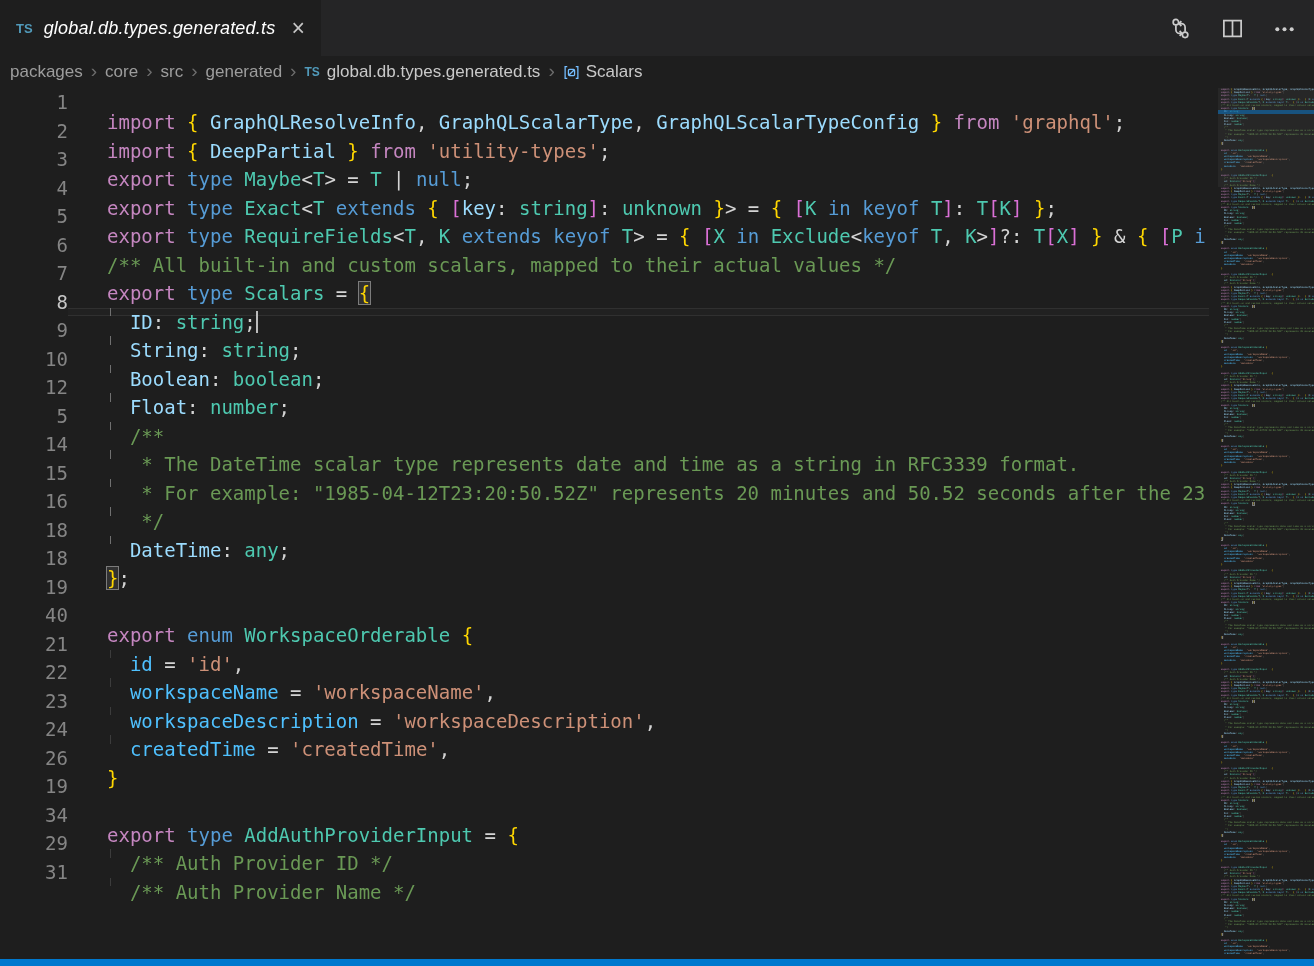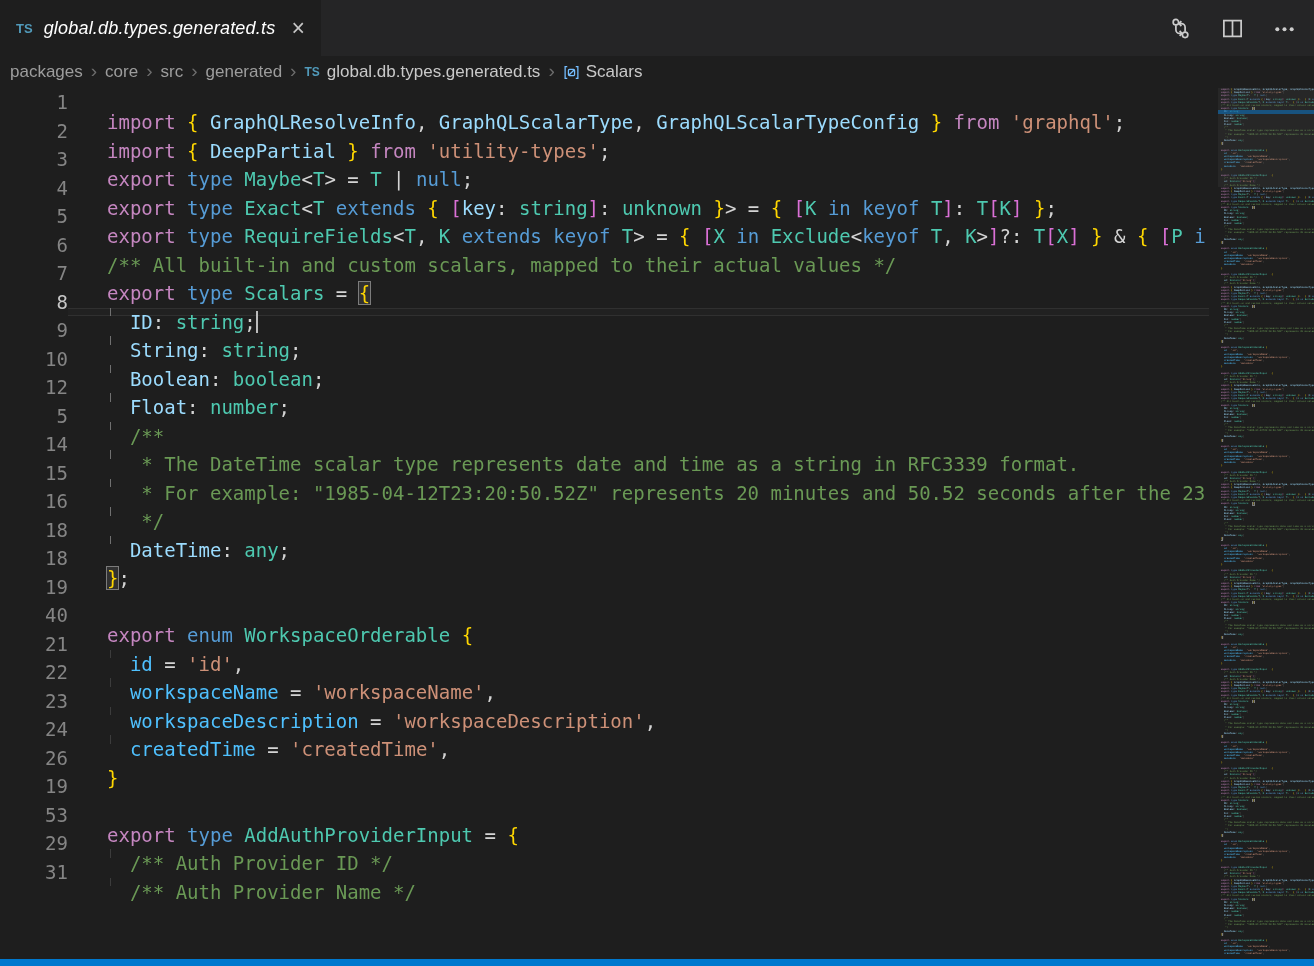--- a/index.html
+++ b/index.html
@@ -137,21 +137,21 @@
       <div class="row"><span class="num">18</span><span class="codeline"><i class="guide active"></i><span class="tok-var">  DateTime</span><span class="tok-pun">: </span><span class="tok-type">any</span><span class="tok-pun">;</span></span></div>
       <div class="row"><span class="num">18</span><span class="codeline"><span class="tok-b1 boxed">}</span><span class="tok-pun">;</span></span></div>
       <div class="row"><span class="num">19</span><span class="codeline"></span></div>
       <div class="row"><span class="num">40</span><span class="codeline"><span class="tok-kw1">export</span><span class="tok-kw2"> enum</span><span class="tok-type"> WorkspaceOrderable</span><span class="tok-pun"> </span><span class="tok-b1">{</span></span></div>
       <div class="row"><span class="num">21</span><span class="codeline"><i class="guide"></i><span class="tok-enm">  id</span><span class="tok-pun"> = </span><span class="tok-str">'id'</span><span class="tok-pun">,</span></span></div>
       <div class="row"><span class="num">22</span><span class="codeline"><i class="guide"></i><span class="tok-enm">  workspaceName</span><span class="tok-pun"> = </span><span class="tok-str">'workspaceName'</span><span class="tok-pun">,</span></span></div>
       <div class="row"><span class="num">23</span><span class="codeline"><i class="guide"></i><span class="tok-enm">  workspaceDescription</span><span class="tok-pun"> = </span><span class="tok-str">'workspaceDescription'</span><span class="tok-pun">,</span></span></div>
       <div class="row"><span class="num">24</span><span class="codeline"><i class="guide"></i><span class="tok-enm">  createdTime</span><span class="tok-pun"> = </span><span class="tok-str">'createdTime'</span><span class="tok-pun">,</span></span></div>
       <div class="row"><span class="num">26</span><span class="codeline"><span class="tok-b1">}</span></span></div>
       <div class="row"><span class="num">19</span><span class="codeline"></span></div>
-      <div class="row"><span class="num">53</span><span class="codeline"><span class="tok-kw1">export</span><span class="tok-kw2"> type</span><span class="tok-type"> AddAuthProviderInput</span><span class="tok-pun"> = </span><span class="tok-b1">{</span></span></div>
+      <div class="row"><span class="num">34</span><span class="codeline"><span class="tok-kw1">export</span><span class="tok-kw2"> type</span><span class="tok-type"> AddAuthProviderInput</span><span class="tok-pun"> = </span><span class="tok-b1">{</span></span></div>
       <div class="row"><span class="num">29</span><span class="codeline"><i class="guide"></i><span class="tok-com">  /** Auth Provider ID */</span></span></div>
       <div class="row"><span class="num">31</span><span class="codeline"><i class="guide"></i><span class="tok-com">  /** Auth Provider Name */</span></span></div>
     </div>
 
   <div class="minimap">
     <div class="mm-slider"></div>
     <div class="mm-cursorline"></div>
     <div class="mm-content" id="mm"><div class="mmline"><span class="tok-kw1">import</span><span class="tok-pun"> </span><span class="tok-b1">{</span><span class="tok-pun"> </span><span class="tok-var">GraphQLResolveInfo</span><span class="tok-pun">, </span><span class="tok-var">GraphQLScalarType</span><span class="tok-pun">, </span><span class="tok-var">GraphQLScalarTypeConfig</span></div><div class="mmline"><span class="tok-kw1">import</span><span class="tok-pun"> </span><span class="tok-b1">{</span><span class="tok-pun"> </span><span class="tok-var">DeepPartial</span><span class="tok-pun"> </span><span class="tok-b1">}</span><span class="tok-kw1"> from</span><span class="tok-str"> 'utility-types'</span><span class="tok-pun">;</span></div><div class="mmline"><span class="tok-kw1">export</span><span class="tok-kw2"> type</span><span class="tok-type"> Maybe</span><span class="tok-pun">&lt;</span><span class="tok-type">T</span><span class="tok-pun">&gt; = </span><span class="tok-type">T</span><span class="tok-pun"> | </span><span class="tok-kw2">null</span><span class="tok-pun">;</span></div><div class="mmline"><span class="tok-kw1">export</span><span class="tok-kw2"> type</span><span class="tok-type"> Exact</span><span class="tok-pun">&lt;</span><span class="tok-type">T</span><span class="tok-kw2"> extends</span><span class="tok-pun"> </span><span class="tok-b1">{</span><span class="tok-pun"> </span><span class="tok-b2">[</span><span class="tok-var">key</span><span class="tok-pun">: </span><span class="tok-type">string</span><span class="tok-b2">]</span><span class="tok-pun">: </span><span class="tok-type">unknown</span><span class="tok-pun"> </span><span class="tok-b1">}</span><span class="tok-pun">&gt; = </span><span class="tok-b1">{</span><span class="tok-pun"> </span><span class="tok-b2">[</span><span class="tok-type">K</span><span class="tok-kw2"> in</span></div><div class="mmline"><span class="tok-kw1">export</span><span class="tok-kw2"> type</span><span class="tok-type"> RequireFields</span><span class="tok-pun">&lt;</span><span class="tok-type">T</span><span class="tok-pun">, </span><span class="tok-type">K</span><span class="tok-kw2"> extends</span><span class="tok-kw2"> keyof</span><span class="tok-type"> T</span><span class="tok-pun">&gt; = </span><span class="tok-b1">{</span><span class="tok-pun"> </span><span class="tok-b2">[</span><span class="tok-type">X</span><span class="tok-kw2"> in</span><span class="tok-type"> Exclude</span></div><div class="mmline"><span class="tok-com">/** All built-in and custom scalars, mapped to their actual values */</span></div><div class="mmline"><span class="tok-kw1">export</span><span class="tok-kw2"> type</span><span class="tok-type"> Scalars</span><span class="tok-pun"> = </span><span class="tok-b1 boxed">{</span></div><div class="mmline"><span class="tok-var">  ID</span><span class="tok-pun">: </span><span class="tok-type">string</span><span class="tok-pun">;</span></div><div class="mmline"><span class="tok-var">  String</span><span class="tok-pun">: </span><span class="tok-type">string</span><span class="tok-pun">;</span></div><div class="mmline"><span class="tok-var">  Boolean</span><span class="tok-pun">: </span><span class="tok-type">boolean</span><span class="tok-pun">;</span></div><div class="mmline"><span class="tok-var">  Int</span><span class="tok-pun">: </span><span class="tok-type">number</span><span class="tok-pun">;</span></div><div class="mmline"><span class="tok-var">  Float</span><span class="tok-pun">: </span><span class="tok-type">number</span><span class="tok-pun">;</span></div><div class="mmline"><span class="tok-com">  /**</span></div><div class="mmline"><span class="tok-com">   * The DateTime scalar type represents date and time as a string in RFC3339 format.</span></div><div class="mmline"><span class="tok-com">   * For example: "1985-04-12T23:20:50.52Z" represents 20 minutes and 50.52 seconds after the 23</span></div><div class="mmline"><span class="tok-com">   */</span></div><div class="mmline"><span class="tok-var">  DateTime</span><span class="tok-pun">: </span><span class="tok-type">any</span><span class="tok-pun">;</span></div><div class="mmline"><span class="tok-b1 boxed">}</span><span class="tok-pun">;</span></div><div class="mmline"></div><div class="mmline"><span class="tok-kw1">export</span><span class="tok-kw2"> enum</span><span class="tok-type"> WorkspaceOrderable</span><span class="tok-pun"> </span><span class="tok-b1">{</span></div><div class="mmline"><span class="tok-enm">  id</span><span class="tok-pun"> = </span><span class="tok-str">'id'</span><span class="tok-pun">,</span></div><div class="mmline"><span class="tok-enm">  workspaceName</span><span class="tok-pun"> = </span><span class="tok-str">'workspaceName'</span><span class="tok-pun">,</span></div><div class="mmline"><span class="tok-enm">  workspaceDescription</span><span class="tok-pun"> = </span><span class="tok-str">'workspaceDescription'</span><span class="tok-pun">,</span></div><div class="mmline"><span class="tok-enm">  createdTime</span><span class="tok-pun"> = </span><span class="tok-str">'createdTime'</span><span class="tok-pun">,</span></div><div class="mmline"><span class="tok-enm">  metadata</span><span class="tok-pun"> = </span><span class="tok-str">'metadata'</span></div><div class="mmline"><span class="tok-b1">}</span></div><div class="mmline"></div><div class="mmline"><span class="tok-kw1">export</span><span class="tok-kw2"> type</span><span class="tok-type"> AddAuthProviderInput</span><span class="tok-pun"> = </span><span class="tok-b1">{</span></div><div class="mmline"><span class="tok-com">  /** Auth Provider ID */</span></div><div class="mmline"><span class="tok-var">  id</span><span class="tok-pun">: </span><span class="tok-type">Scalars</span><span class="tok-b2">[</span><span class="tok-str">'String'</span><span class="tok-b2">]</span><span class="tok-pun">;</span></div><div class="mmline"><span class="tok-com">  /** Auth Provider Name */</span></div><div class="mmline"><span class="tok-kw1">import</span><span class="tok-pun"> </span><span class="tok-b1">{</span><span class="tok-pun"> </span><span class="tok-var">GraphQLResolveInfo</span><span class="tok-pun">, </span><span class="tok-var">GraphQLScalarType</span><span class="tok-pun">, </span><span class="tok-var">GraphQLScalarTypeConfig</span></div><div class="mmline"><span class="tok-kw1">import</span><span class="tok-pun"> </span><span class="tok-b1">{</span><span class="tok-pun"> </span><span class="tok-var">DeepPartial</span><span class="tok-pun"> </span><span class="tok-b1">}</span><span class="tok-kw1"> from</span><span class="tok-str"> 'utility-types'</span><span class="tok-pun">;</span></div><div class="mmline"><span class="tok-kw1">export</span><span class="tok-kw2"> type</span><span class="tok-type"> Maybe</span><span class="tok-pun">&lt;</span><span class="tok-type">T</span><span class="tok-pun">&gt; = </span><span class="tok-type">T</span><span class="tok-pun"> | </span><span class="tok-kw2">null</span><span class="tok-pun">;</span></div><div class="mmline"><span class="tok-kw1">export</span><span class="tok-kw2"> type</span><span class="tok-type"> Exact</span><span class="tok-pun">&lt;</span><span class="tok-type">T</span><span class="tok-kw2"> extends</span><span class="tok-pun"> </span><span class="tok-b1">{</span><span class="tok-pun"> </span><span class="tok-b2">[</span><span class="tok-var">key</span><span class="tok-pun">: </span><span class="tok-type">string</span><span class="tok-b2">]</span><span class="tok-pun">: </span><span class="tok-type">unknown</span><span class="tok-pun"> </span><span class="tok-b1">}</span><span class="tok-pun">&gt; = </span><span class="tok-b1">{</span><span class="tok-pun"> </span><span class="tok-b2">[</span><span class="tok-type">K</span><span class="tok-kw2"> in</span></div><div class="mmline"><span class="tok-kw1">export</span><span class="tok-kw2"> type</span><span class="tok-type"> RequireFields</span><span class="tok-pun">&lt;</span><span class="tok-type">T</span><span class="tok-pun">, </span><span class="tok-type">K</span><span class="tok-kw2"> extends</span><span class="tok-kw2"> keyof</span><span class="tok-type"> T</span><span class="tok-pun">&gt; = </span><span class="tok-b1">{</span><span class="tok-pun"> </span><span class="tok-b2">[</span><span class="tok-type">X</span><span class="tok-kw2"> in</span><span class="tok-type"> Exclude</span></div><div class="mmline"><span class="tok-com">/** All built-in and custom scalars, mapped to their actual values */</span></div><div class="mmline"><span class="tok-kw1">export</span><span class="tok-kw2"> type</span><span class="tok-type"> Scalars</span><span class="tok-pun"> = </span><span class="tok-b1 boxed">{</span></div><div class="mmline"><span class="tok-var">  ID</span><span class="tok-pun">: </span><span class="tok-type">string</span><span class="tok-pun">;</span></div><div class="mmline"><span class="tok-var">  String</span><span class="tok-pun">: </span><span class="tok-type">string</span><span class="tok-pun">;</span></div><div class="mmline"><span class="tok-var">  Boolean</span><span class="tok-pun">: </span><span class="tok-type">boolean</span><span class="tok-pun">;</span></div><div class="mmline"><span class="tok-var">  Int</span><span class="tok-pun">: </span><span class="tok-type">number</span><span class="tok-pun">;</span></div><div class="mmline"><span class="tok-var">  Float</span><span class="tok-pun">: </span><span class="tok-type">number</span><span class="tok-pun">;</span></div><div class="mmline"><span class="tok-com">  /**</span></div><div class="mmline"><span class="tok-com">   * The DateTime scalar type represents date and time as a string in RFC3339 format.</span></div><div class="mmline"><span class="tok-com">   * For example: "1985-04-12T23:20:50.52Z" represents 20 minutes and 50.52 seconds after the 23</span></div><div class="mmline"><span class="tok-com">   */</span></div><div class="mmline"><span class="tok-var">  DateTime</span><span class="tok-pun">: </span><span class="tok-type">any</span><span class="tok-pun">;</span></div><div class="mmline"><span class="tok-b1 boxed">}</span><span class="tok-pun">;</span></div><div class="mmline"></div><div class="mmline"><span class="tok-kw1">export</span><span class="tok-kw2"> enum</span><span class="tok-type"> WorkspaceOrderable</span><span class="tok-pun"> </span><span class="tok-b1">{</span></div><div class="mmline"><span class="tok-enm">  id</span><span class="tok-pun"> = </span><span class="tok-str">'id'</span><span class="tok-pun">,</span></div><div class="mmline"><span class="tok-enm">  workspaceName</span><span class="tok-pun"> = </span><span class="tok-str">'workspaceName'</span><span class="tok-pun">,</span></div><div class="mmline"><span class="tok-enm">  workspaceDescription</span><span class="tok-pun"> = </span><span class="tok-str">'workspaceDescription'</span><span class="tok-pun">,</span></div><div class="mmline"><span class="tok-enm">  createdTime</span><span class="tok-pun"> = </span><span class="tok-str">'createdTime'</span><span class="tok-pun">,</span></div><div class="mmline"><span class="tok-enm">  metadata</span><span class="tok-pun"> = </span><span class="tok-str">'metadata'</span></div><div class="mmline"><span class="tok-b1">}</span></div><div class="mmline"></div><div class="mmline"><span class="tok-kw1">export</span><span class="tok-kw2"> type</span><span class="tok-type"> AddAuthProviderInput</span><span class="tok-pun"> = </span><span class="tok-b1">{</span></div><div class="mmline"><span class="tok-com">  /** Auth Provider ID */</span></div><div class="mmline"><span class="tok-var">  id</span><span class="tok-pun">: </span><span class="tok-type">Scalars</span><span class="tok-b2">[</span><span class="tok-str">'String'</span><span class="tok-b2">]</span><span class="tok-pun">;</span></div><div class="mmline"><span class="tok-com">  /** Auth Provider Name */</span></div><div class="mmline"><span class="tok-kw1">import</span><span class="tok-pun"> </span><span class="tok-b1">{</span><span class="tok-pun"> </span><span class="tok-var">GraphQLResolveInfo</span><span class="tok-pun">, </span><span class="tok-var">GraphQLScalarType</span><span class="tok-pun">, </span><span class="tok-var">GraphQLScalarTypeConfig</span></div><div class="mmline"><span class="tok-kw1">import</span><span class="tok-pun"> </span><span class="tok-b1">{</span><span class="tok-pun"> </span><span class="tok-var">DeepPartial</span><span class="tok-pun"> </span><span class="tok-b1">}</span><span class="tok-kw1"> from</span><span class="tok-str"> 'utility-types'</span><span class="tok-pun">;</span></div><div class="mmline"><span class="tok-kw1">export</span><span class="tok-kw2"> type</span><span class="tok-type"> Maybe</span><span class="tok-pun">&lt;</span><span class="tok-type">T</span><span class="tok-pun">&gt; = </span><span class="tok-type">T</span><span class="tok-pun"> | </span><span class="tok-kw2">null</span><span class="tok-pun">;</span></div><div class="mmline"><span class="tok-kw1">export</span><span class="tok-kw2"> type</span><span class="tok-type"> Exact</span><span class="tok-pun">&lt;</span><span class="tok-type">T</span><span class="tok-kw2"> extends</span><span class="tok-pun"> </span><span class="tok-b1">{</span><span class="tok-pun"> </span><span class="tok-b2">[</span><span class="tok-var">key</span><span class="tok-pun">: </span><span class="tok-type">string</span><span class="tok-b2">]</span><span class="tok-pun">: </span><span class="tok-type">unknown</span><span class="tok-pun"> </span><span class="tok-b1">}</span><span class="tok-pun">&gt; = </span><span class="tok-b1">{</span><span class="tok-pun"> </span><span class="tok-b2">[</span><span class="tok-type">K</span><span class="tok-kw2"> in</span></div><div class="mmline"><span class="tok-kw1">export</span><span class="tok-kw2"> type</span><span class="tok-type"> RequireFields</span><span class="tok-pun">&lt;</span><span class="tok-type">T</span><span class="tok-pun">, </span><span class="tok-type">K</span><span class="tok-kw2"> extends</span><span class="tok-kw2"> keyof</span><span class="tok-type"> T</span><span class="tok-pun">&gt; = </span><span class="tok-b1">{</span><span class="tok-pun"> </span><span class="tok-b2">[</span><span class="tok-type">X</span><span class="tok-kw2"> in</span><span class="tok-type"> Exclude</span></div><div class="mmline"><span class="tok-com">/** All built-in and custom scalars, mapped to their actual values */</span></div><div class="mmline"><span class="tok-kw1">export</span><span class="tok-kw2"> type</span><span class="tok-type"> Scalars</span><span class="tok-pun"> = </span><span class="tok-b1 boxed">{</span></div><div class="mmline"><span class="tok-var">  ID</span><span class="tok-pun">: </span><span class="tok-type">string</span><span class="tok-pun">;</span></div><div class="mmline"><span class="tok-var">  String</span><span class="tok-pun">: </span><span class="tok-type">string</span><span class="tok-pun">;</span></div><div class="mmline"><span class="tok-var">  Boolean</span><span class="tok-pun">: </span><span class="tok-type">boolean</span><span class="tok-pun">;</span></div><div class="mmline"><span class="tok-var">  Int</span><span class="tok-pun">: </span><span class="tok-type">number</span><span class="tok-pun">;</span></div><div class="mmline"><span class="tok-var">  Float</span><span class="tok-pun">: </span><span class="tok-type">number</span><span class="tok-pun">;</span></div><div class="mmline"><span class="tok-com">  /**</span></div><div class="mmline"><span class="tok-com">   * The DateTime scalar type represents date and time as a string in RFC3339 format.</span></div><div class="mmline"><span class="tok-com">   * For example: "1985-04-12T23:20:50.52Z" represents 20 minutes and 50.52 seconds after the 23</span></div><div class="mmline"><span class="tok-com">   */</span></div><div class="mmline"><span class="tok-var">  DateTime</span><span class="tok-pun">: </span><span class="tok-type">any</span><span class="tok-pun">;</span></div><div class="mmline"><span class="tok-b1 boxed">}</span><span class="tok-pun">;</span></div><div class="mmline"></div><div class="mmline"><span class="tok-kw1">export</span><span class="tok-kw2"> enum</span><span class="tok-type"> WorkspaceOrderable</span><span class="tok-pun"> </span><span class="tok-b1">{</span></div><div class="mmline"><span class="tok-enm">  id</span><span class="tok-pun"> = </span><span class="tok-str">'id'</span><span class="tok-pun">,</span></div><div class="mmline"><span class="tok-enm">  workspaceName</span><span class="tok-pun"> = </span><span class="tok-str">'workspaceName'</span><span class="tok-pun">,</span></div><div class="mmline"><span class="tok-enm">  workspaceDescription</span><span class="tok-pun"> = </span><span class="tok-str">'workspaceDescription'</span><span class="tok-pun">,</span></div><div class="mmline"><span class="tok-enm">  createdTime</span><span class="tok-pun"> = </span><span class="tok-str">'createdTime'</span><span class="tok-pun">,</span></div><div class="mmline"><span class="tok-enm">  metadata</span><span class="tok-pun"> = </span><span class="tok-str">'metadata'</span></div><div class="mmline"><span class="tok-b1">}</span></div><div class="mmline"></div><div class="mmline"><span class="tok-kw1">export</span><span class="tok-kw2"> type</span><span class="tok-type"> AddAuthProviderInput</span><span class="tok-pun"> = </span><span class="tok-b1">{</span></div><div class="mmline"><span class="tok-com">  /** Auth Provider ID */</span></div><div class="mmline"><span class="tok-var">  id</span><span class="tok-pun">: </span><span class="tok-type">Scalars</span><span class="tok-b2">[</span><span class="tok-str">'String'</span><span class="tok-b2">]</span><span class="tok-pun">;</span></div><div class="mmline"><span class="tok-com">  /** Auth Provider Name */</span></div><div class="mmline"><span class="tok-kw1">import</span><span class="tok-pun"> </span><span class="tok-b1">{</span><span class="tok-pun"> </span><span class="tok-var">GraphQLResolveInfo</span><span class="tok-pun">, </span><span class="tok-var">GraphQLScalarType</span><span class="tok-pun">, </span><span class="tok-var">GraphQLScalarTypeConfig</span></div><div class="mmline"><span class="tok-kw1">import</span><span class="tok-pun"> </span><span class="tok-b1">{</span><span class="tok-pun"> </span><span class="tok-var">DeepPartial</span><span class="tok-pun"> </span><span class="tok-b1">}</span><span class="tok-kw1"> from</span><span class="tok-str"> 'utility-types'</span><span class="tok-pun">;</span></div><div class="mmline"><span class="tok-kw1">export</span><span class="tok-kw2"> type</span><span class="tok-type"> Maybe</span><span class="tok-pun">&lt;</span><span class="tok-type">T</span><span class="tok-pun">&gt; = </span><span class="tok-type">T</span><span class="tok-pun"> | </span><span class="tok-kw2">null</span><span class="tok-pun">;</span></div><div class="mmline"><span class="tok-kw1">export</span><span class="tok-kw2"> type</span><span class="tok-type"> Exact</span><span class="tok-pun">&lt;</span><span class="tok-type">T</span><span class="tok-kw2"> extends</span><span class="tok-pun"> </span><span class="tok-b1">{</span><span class="tok-pun"> </span><span class="tok-b2">[</span><span class="tok-var">key</span><span class="tok-pun">: </span><span class="tok-type">string</span><span class="tok-b2">]</span><span class="tok-pun">: </span><span class="tok-type">unknown</span><span class="tok-pun"> </span><span class="tok-b1">}</span><span class="tok-pun">&gt; = </span><span class="tok-b1">{</span><span class="tok-pun"> </span><span class="tok-b2">[</span><span class="tok-type">K</span><span class="tok-kw2"> in</span></div><div class="mmline"><span class="tok-kw1">export</span><span class="tok-kw2"> type</span><span class="tok-type"> RequireFields</span><span class="tok-pun">&lt;</span><span class="tok-type">T</span><span class="tok-pun">, </span><span class="tok-type">K</span><span class="tok-kw2"> extends</span><span class="tok-kw2"> keyof</span><span class="tok-type"> T</span><span class="tok-pun">&gt; = </span><span class="tok-b1">{</span><span class="tok-pun"> </span><span class="tok-b2">[</span><span class="tok-type">X</span><span class="tok-kw2"> in</span><span class="tok-type"> Exclude</span></div><div class="mmline"><span class="tok-com">/** All built-in and custom scalars, mapped to their actual values */</span></div><div class="mmline"><span class="tok-kw1">export</span><span class="tok-kw2"> type</span><span class="tok-type"> Scalars</span><span class="tok-pun"> = </span><span class="tok-b1 boxed">{</span></div><div class="mmline"><span class="tok-var">  ID</span><span class="tok-pun">: </span><span class="tok-type">string</span><span class="tok-pun">;</span></div><div class="mmline"><span class="tok-var">  String</span><span class="tok-pun">: </span><span class="tok-type">string</span><span class="tok-pun">;</span></div><div class="mmline"><span class="tok-var">  Boolean</span><span class="tok-pun">: </span><span class="tok-type">boolean</span><span class="tok-pun">;</span></div><div class="mmline"><span class="tok-var">  Int</span><span class="tok-pun">: </span><span class="tok-type">number</span><span class="tok-pun">;</span></div><div class="mmline"><span class="tok-var">  Float</span><span class="tok-pun">: </span><span class="tok-type">number</span><span class="tok-pun">;</span></div><div class="mmline"><span class="tok-com">  /**</span></div><div class="mmline"><span class="tok-com">   * The DateTime scalar type represents date and time as a string in RFC3339 format.</span></div><div class="mmline"><span class="tok-com">   * For example: "1985-04-12T23:20:50.52Z" represents 20 minutes and 50.52 seconds after the 23</span></div><div class="mmline"><span class="tok-com">   */</span></div><div class="mmline"><span class="tok-var">  DateTime</span><span class="tok-pun">: </span><span class="tok-type">any</span><span class="tok-pun">;</span></div><div class="mmline"><span class="tok-b1 boxed">}</span><span class="tok-pun">;</span></div><div class="mmline"></div><div class="mmline"><span class="tok-kw1">export</span><span class="tok-kw2"> enum</span><span class="tok-type"> WorkspaceOrderable</span><span class="tok-pun"> </span><span class="tok-b1">{</span></div><div class="mmline"><span class="tok-enm">  id</span><span class="tok-pun"> = </span><span class="tok-str">'id'</span><span class="tok-pun">,</span></div><div class="mmline"><span class="tok-enm">  workspaceName</span><span class="tok-pun"> = </span><span class="tok-str">'workspaceName'</span><span class="tok-pun">,</span></div><div class="mmline"><span class="tok-enm">  workspaceDescription</span><span class="tok-pun"> = </span><span class="tok-str">'workspaceDescription'</span><span class="tok-pun">,</span></div><div class="mmline"><span class="tok-enm">  createdTime</span><span class="tok-pun"> = </span><span class="tok-str">'createdTime'</span><span class="tok-pun">,</span></div><div class="mmline"><span class="tok-enm">  metadata</span><span class="tok-pun"> = </span><span class="tok-str">'metadata'</span></div><div class="mmline"><span class="tok-b1">}</span></div><div class="mmline"></div><div class="mmline"><span class="tok-kw1">export</span><span class="tok-kw2"> type</span><span class="tok-type"> AddAuthProviderInput</span><span class="tok-pun"> = </span><span class="tok-b1">{</span></div><div class="mmline"><span class="tok-com">  /** Auth Provider ID */</span></div><div class="mmline"><span class="tok-var">  id</span><span class="tok-pun">: </span><span class="tok-type">Scalars</span><span class="tok-b2">[</span><span class="tok-str">'String'</span><span class="tok-b2">]</span><span class="tok-pun">;</span></div><div class="mmline"><span class="tok-com">  /** Auth Provider Name */</span></div><div class="mmline"><span class="tok-kw1">import</span><span class="tok-pun"> </span><span class="tok-b1">{</span><span class="tok-pun"> </span><span class="tok-var">GraphQLResolveInfo</span><span class="tok-pun">, </span><span class="tok-var">GraphQLScalarType</span><span class="tok-pun">, </span><span class="tok-var">GraphQLScalarTypeConfig</span></div><div class="mmline"><span class="tok-kw1">import</span><span class="tok-pun"> </span><span class="tok-b1">{</span><span class="tok-pun"> </span><span class="tok-var">DeepPartial</span><span class="tok-pun"> </span><span class="tok-b1">}</span><span class="tok-kw1"> from</span><span class="tok-str"> 'utility-types'</span><span class="tok-pun">;</span></div><div class="mmline"><span class="tok-kw1">export</span><span class="tok-kw2"> type</span><span class="tok-type"> Maybe</span><span class="tok-pun">&lt;</span><span class="tok-type">T</span><span class="tok-pun">&gt; = </span><span class="tok-type">T</span><span class="tok-pun"> | </span><span class="tok-kw2">null</span><span class="tok-pun">;</span></div><div class="mmline"><span class="tok-kw1">export</span><span class="tok-kw2"> type</span><span class="tok-type"> Exact</span><span class="tok-pun">&lt;</span><span class="tok-type">T</span><span class="tok-kw2"> extends</span><span class="tok-pun"> </span><span class="tok-b1">{</span><span class="tok-pun"> </span><span class="tok-b2">[</span><span class="tok-var">key</span><span class="tok-pun">: </span><span class="tok-type">string</span><span class="tok-b2">]</span><span class="tok-pun">: </span><span class="tok-type">unknown</span><span class="tok-pun"> </span><span class="tok-b1">}</span><span class="tok-pun">&gt; = </span><span class="tok-b1">{</span><span class="tok-pun"> </span><span class="tok-b2">[</span><span class="tok-type">K</span><span class="tok-kw2"> in</span></div><div class="mmline"><span class="tok-kw1">export</span><span class="tok-kw2"> type</span><span class="tok-type"> RequireFields</span><span class="tok-pun">&lt;</span><span class="tok-type">T</span><span class="tok-pun">, </span><span class="tok-type">K</span><span class="tok-kw2"> extends</span><span class="tok-kw2"> keyof</span><span class="tok-type"> T</span><span class="tok-pun">&gt; = </span><span class="tok-b1">{</span><span class="tok-pun"> </span><span class="tok-b2">[</span><span class="tok-type">X</span><span class="tok-kw2"> in</span><span class="tok-type"> Exclude</span></div><div class="mmline"><span class="tok-com">/** All built-in and custom scalars, mapped to their actual values */</span></div><div class="mmline"><span class="tok-kw1">export</span><span class="tok-kw2"> type</span><span class="tok-type"> Scalars</span><span class="tok-pun"> = </span><span class="tok-b1 boxed">{</span></div><div class="mmline"><span class="tok-var">  ID</span><span class="tok-pun">: </span><span class="tok-type">string</span><span class="tok-pun">;</span></div><div class="mmline"><span class="tok-var">  String</span><span class="tok-pun">: </span><span class="tok-type">string</span><span class="tok-pun">;</span></div><div class="mmline"><span class="tok-var">  Boolean</span><span class="tok-pun">: </span><span class="tok-type">boolean</span><span class="tok-pun">;</span></div><div class="mmline"><span class="tok-var">  Int</span><span class="tok-pun">: </span><span class="tok-type">number</span><span class="tok-pun">;</span></div><div class="mmline"><span class="tok-var">  Float</span><span class="tok-pun">: </span><span class="tok-type">number</span><span class="tok-pun">;</span></div><div class="mmline"><span class="tok-com">  /**</span></div><div class="mmline"><span class="tok-com">   * The DateTime scalar type represents date and time as a string in RFC3339 format.</span></div><div class="mmline"><span class="tok-com">   * For example: "1985-04-12T23:20:50.52Z" represents 20 minutes and 50.52 seconds after the 23</span></div><div class="mmline"><span class="tok-com">   */</span></div><div class="mmline"><span class="tok-var">  DateTime</span><span class="tok-pun">: </span><span class="tok-type">any</span><span class="tok-pun">;</span></div><div class="mmline"><span class="tok-b1 boxed">}</span><span class="tok-pun">;</span></div><div class="mmline"></div><div class="mmline"><span class="tok-kw1">export</span><span class="tok-kw2"> enum</span><span class="tok-type"> WorkspaceOrderable</span><span class="tok-pun"> </span><span class="tok-b1">{</span></div><div class="mmline"><span class="tok-enm">  id</span><span class="tok-pun"> = </span><span class="tok-str">'id'</span><span class="tok-pun">,</span></div><div class="mmline"><span class="tok-enm">  workspaceName</span><span class="tok-pun"> = </span><span class="tok-str">'workspaceName'</span><span class="tok-pun">,</span></div><div class="mmline"><span class="tok-enm">  workspaceDescription</span><span class="tok-pun"> = </span><span class="tok-str">'workspaceDescription'</span><span class="tok-pun">,</span></div><div class="mmline"><span class="tok-enm">  createdTime</span><span class="tok-pun"> = </span><span class="tok-str">'createdTime'</span><span class="tok-pun">,</span></div><div class="mmline"><span class="tok-enm">  metadata</span><span class="tok-pun"> = </span><span class="tok-str">'metadata'</span></div><div class="mmline"><span class="tok-b1">}</span></div><div class="mmline"></div><div class="mmline"><span class="tok-kw1">export</span><span class="tok-kw2"> type</span><span class="tok-type"> AddAuthProviderInput</span><span class="tok-pun"> = </span><span class="tok-b1">{</span></div><div class="mmline"><span class="tok-com">  /** Auth Provider ID */</span></div><div class="mmline"><span class="tok-var">  id</span><span class="tok-pun">: </span><span class="tok-type">Scalars</span><span class="tok-b2">[</span><span class="tok-str">'String'</span><span class="tok-b2">]</span><span class="tok-pun">;</span></div><div class="mmline"><span class="tok-com">  /** Auth Provider Name */</span></div><div class="mmline"><span class="tok-kw1">import</span><span class="tok-pun"> </span><span class="tok-b1">{</span><span class="tok-pun"> </span><span class="tok-var">GraphQLResolveInfo</span><span class="tok-pun">, </span><span class="tok-var">GraphQLScalarType</span><span class="tok-pun">, </span><span class="tok-var">GraphQLScalarTypeConfig</span></div><div class="mmline"><span class="tok-kw1">import</span><span class="tok-pun"> </span><span class="tok-b1">{</span><span class="tok-pun"> </span><span class="tok-var">DeepPartial</span><span class="tok-pun"> </span><span class="tok-b1">}</span><span class="tok-kw1"> from</span><span class="tok-str"> 'utility-types'</span><span class="tok-pun">;</span></div><div class="mmline"><span class="tok-kw1">export</span><span class="tok-kw2"> type</span><span class="tok-type"> Maybe</span><span class="tok-pun">&lt;</span><span class="tok-type">T</span><span class="tok-pun">&gt; = </span><span class="tok-type">T</span><span class="tok-pun"> | </span><span class="tok-kw2">null</span><span class="tok-pun">;</span></div><div class="mmline"><span class="tok-kw1">export</span><span class="tok-kw2"> type</span><span class="tok-type"> Exact</span><span class="tok-pun">&lt;</span><span class="tok-type">T</span><span class="tok-kw2"> extends</span><span class="tok-pun"> </span><span class="tok-b1">{</span><span class="tok-pun"> </span><span class="tok-b2">[</span><span class="tok-var">key</span><span class="tok-pun">: </span><span class="tok-type">string</span><span class="tok-b2">]</span><span class="tok-pun">: </span><span class="tok-type">unknown</span><span class="tok-pun"> </span><span class="tok-b1">}</span><span class="tok-pun">&gt; = </span><span class="tok-b1">{</span><span class="tok-pun"> </span><span class="tok-b2">[</span><span class="tok-type">K</span><span class="tok-kw2"> in</span></div><div class="mmline"><span class="tok-kw1">export</span><span class="tok-kw2"> type</span><span class="tok-type"> RequireFields</span><span class="tok-pun">&lt;</span><span class="tok-type">T</span><span class="tok-pun">, </span><span class="tok-type">K</span><span class="tok-kw2"> extends</span><span class="tok-kw2"> keyof</span><span class="tok-type"> T</span><span class="tok-pun">&gt; = </span><span class="tok-b1">{</span><span class="tok-pun"> </span><span class="tok-b2">[</span><span class="tok-type">X</span><span class="tok-kw2"> in</span><span class="tok-type"> Exclude</span></div><div class="mmline"><span class="tok-com">/** All built-in and custom scalars, mapped to their actual values */</span></div><div class="mmline"><span class="tok-kw1">export</span><span class="tok-kw2"> type</span><span class="tok-type"> Scalars</span><span class="tok-pun"> = </span><span class="tok-b1 boxed">{</span></div><div class="mmline"><span class="tok-var">  ID</span><span class="tok-pun">: </span><span class="tok-type">string</span><span class="tok-pun">;</span></div><div class="mmline"><span class="tok-var">  String</span><span class="tok-pun">: </span><span class="tok-type">string</span><span class="tok-pun">;</span></div><div class="mmline"><span class="tok-var">  Boolean</span><span class="tok-pun">: </span><span class="tok-type">boolean</span><span class="tok-pun">;</span></div><div class="mmline"><span class="tok-var">  Int</span><span class="tok-pun">: </span><span class="tok-type">number</span><span class="tok-pun">;</span></div><div class="mmline"><span class="tok-var">  Float</span><span class="tok-pun">: </span><span class="tok-type">number</span><span class="tok-pun">;</span></div><div class="mmline"><span class="tok-com">  /**</span></div><div class="mmline"><span class="tok-com">   * The DateTime scalar type represents date and time as a string in RFC3339 format.</span></div><div class="mmline"><span class="tok-com">   * For example: "1985-04-12T23:20:50.52Z" represents 20 minutes and 50.52 seconds after the 23</span></div><div class="mmline"><span class="tok-com">   */</span></div><div class="mmline"><span class="tok-var">  DateTime</span><span class="tok-pun">: </span><span class="tok-type">any</span><span class="tok-pun">;</span></div><div class="mmline"><span class="tok-b1 boxed">}</span><span class="tok-pun">;</span></div><div class="mmline"></div><div class="mmline"><span class="tok-kw1">export</span><span class="tok-kw2"> enum</span><span class="tok-type"> WorkspaceOrderable</span><span class="tok-pun"> </span><span class="tok-b1">{</span></div><div class="mmline"><span class="tok-enm">  id</span><span class="tok-pun"> = </span><span class="tok-str">'id'</span><span class="tok-pun">,</span></div><div class="mmline"><span class="tok-enm">  workspaceName</span><span class="tok-pun"> = </span><span class="tok-str">'workspaceName'</span><span class="tok-pun">,</span></div><div class="mmline"><span class="tok-enm">  workspaceDescription</span><span class="tok-pun"> = </span><span class="tok-str">'workspaceDescription'</span><span class="tok-pun">,</span></div><div class="mmline"><span class="tok-enm">  createdTime</span><span class="tok-pun"> = </span><span class="tok-str">'createdTime'</span><span class="tok-pun">,</span></div><div class="mmline"><span class="tok-enm">  metadata</span><span class="tok-pun"> = </span><span class="tok-str">'metadata'</span></div><div class="mmline"><span class="tok-b1">}</span></div><div class="mmline"></div><div class="mmline"><span class="tok-kw1">export</span><span class="tok-kw2"> type</span><span class="tok-type"> AddAuthProviderInput</span><span class="tok-pun"> = </span><span class="tok-b1">{</span></div><div class="mmline"><span class="tok-com">  /** Auth Provider ID */</span></div><div class="mmline"><span class="tok-var">  id</span><span class="tok-pun">: </span><span class="tok-type">Scalars</span><span class="tok-b2">[</span><span class="tok-str">'String'</span><span class="tok-b2">]</span><span class="tok-pun">;</span></div><div class="mmline"><span class="tok-com">  /** Auth Provider Name */</span></div><div class="mmline"><span class="tok-kw1">import</span><span class="tok-pun"> </span><span class="tok-b1">{</span><span class="tok-pun"> </span><span class="tok-var">GraphQLResolveInfo</span><span class="tok-pun">, </span><span class="tok-var">GraphQLScalarType</span><span class="tok-pun">, </span><span class="tok-var">GraphQLScalarTypeConfig</span></div><div class="mmline"><span class="tok-kw1">import</span><span class="tok-pun"> </span><span class="tok-b1">{</span><span class="tok-pun"> </span><span class="tok-var">DeepPartial</span><span class="tok-pun"> </span><span class="tok-b1">}</span><span class="tok-kw1"> from</span><span class="tok-str"> 'utility-types'</span><span class="tok-pun">;</span></div><div class="mmline"><span class="tok-kw1">export</span><span class="tok-kw2"> type</span><span class="tok-type"> Maybe</span><span class="tok-pun">&lt;</span><span class="tok-type">T</span><span class="tok-pun">&gt; = </span><span class="tok-type">T</span><span class="tok-pun"> | </span><span class="tok-kw2">null</span><span class="tok-pun">;</span></div><div class="mmline"><span class="tok-kw1">export</span><span class="tok-kw2"> type</span><span class="tok-type"> Exact</span><span class="tok-pun">&lt;</span><span class="tok-type">T</span><span class="tok-kw2"> extends</span><span class="tok-pun"> </span><span class="tok-b1">{</span><span class="tok-pun"> </span><span class="tok-b2">[</span><span class="tok-var">key</span><span class="tok-pun">: </span><span class="tok-type">string</span><span class="tok-b2">]</span><span class="tok-pun">: </span><span class="tok-type">unknown</span><span class="tok-pun"> </span><span class="tok-b1">}</span><span class="tok-pun">&gt; = </span><span class="tok-b1">{</span><span class="tok-pun"> </span><span class="tok-b2">[</span><span class="tok-type">K</span><span class="tok-kw2"> in</span></div><div class="mmline"><span class="tok-kw1">export</span><span class="tok-kw2"> type</span><span class="tok-type"> RequireFields</span><span class="tok-pun">&lt;</span><span class="tok-type">T</span><span class="tok-pun">, </span><span class="tok-type">K</span><span class="tok-kw2"> extends</span><span class="tok-kw2"> keyof</span><span class="tok-type"> T</span><span class="tok-pun">&gt; = </span><span class="tok-b1">{</span><span class="tok-pun"> </span><span class="tok-b2">[</span><span class="tok-type">X</span><span class="tok-kw2"> in</span><span class="tok-type"> Exclude</span></div><div class="mmline"><span class="tok-com">/** All built-in and custom scalars, mapped to their actual values */</span></div><div class="mmline"><span class="tok-kw1">export</span><span class="tok-kw2"> type</span><span class="tok-type"> Scalars</span><span class="tok-pun"> = </span><span class="tok-b1 boxed">{</span></div><div class="mmline"><span class="tok-var">  ID</span><span class="tok-pun">: </span><span class="tok-type">string</span><span class="tok-pun">;</span></div><div class="mmline"><span class="tok-var">  String</span><span class="tok-pun">: </span><span class="tok-type">string</span><span class="tok-pun">;</span></div><div class="mmline"><span class="tok-var">  Boolean</span><span class="tok-pun">: </span><span class="tok-type">boolean</span><span class="tok-pun">;</span></div><div class="mmline"><span class="tok-var">  Int</span><span class="tok-pun">: </span><span class="tok-type">number</span><span class="tok-pun">;</span></div><div class="mmline"><span class="tok-var">  Float</span><span class="tok-pun">: </span><span class="tok-type">number</span><span class="tok-pun">;</span></div><div class="mmline"><span class="tok-com">  /**</span></div><div class="mmline"><span class="tok-com">   * The DateTime scalar type represents date and time as a string in RFC3339 format.</span></div><div class="mmline"><span class="tok-com">   * For example: "1985-04-12T23:20:50.52Z" represents 20 minutes and 50.52 seconds after the 23</span></div><div class="mmline"><span class="tok-com">   */</span></div><div class="mmline"><span class="tok-var">  DateTime</span><span class="tok-pun">: </span><span class="tok-type">any</span><span class="tok-pun">;</span></div><div class="mmline"><span class="tok-b1 boxed">}</span><span class="tok-pun">;</span></div><div class="mmline"></div><div class="mmline"><span class="tok-kw1">export</span><span class="tok-kw2"> enum</span><span class="tok-type"> WorkspaceOrderable</span><span class="tok-pun"> </span><span class="tok-b1">{</span></div><div class="mmline"><span class="tok-enm">  id</span><span class="tok-pun"> = </span><span class="tok-str">'id'</span><span class="tok-pun">,</span></div><div class="mmline"><span class="tok-enm">  workspaceName</span><span class="tok-pun"> = </span><span class="tok-str">'workspaceName'</span><span class="tok-pun">,</span></div><div class="mmline"><span class="tok-enm">  workspaceDescription</span><span class="tok-pun"> = </span><span class="tok-str">'workspaceDescription'</span><span class="tok-pun">,</span></div><div class="mmline"><span class="tok-enm">  createdTime</span><span class="tok-pun"> = </span><span class="tok-str">'createdTime'</span><span class="tok-pun">,</span></div><div class="mmline"><span class="tok-enm">  metadata</span><span class="tok-pun"> = </span><span class="tok-str">'metadata'</span></div><div class="mmline"><span class="tok-b1">}</span></div><div class="mmline"></div><div class="mmline"><span class="tok-kw1">export</span><span class="tok-kw2"> type</span><span class="tok-type"> AddAuthProviderInput</span><span class="tok-pun"> = </span><span class="tok-b1">{</span></div><div class="mmline"><span class="tok-com">  /** Auth Provider ID */</span></div><div class="mmline"><span class="tok-var">  id</span><span class="tok-pun">: </span><span class="tok-type">Scalars</span><span class="tok-b2">[</span><span class="tok-str">'String'</span><span class="tok-b2">]</span><span class="tok-pun">;</span></div><div class="mmline"><span class="tok-com">  /** Auth Provider Name */</span></div><div class="mmline"><span class="tok-kw1">import</span><span class="tok-pun"> </span><span class="tok-b1">{</span><span class="tok-pun"> </span><span class="tok-var">GraphQLResolveInfo</span><span class="tok-pun">, </span><span class="tok-var">GraphQLScalarType</span><span class="tok-pun">, </span><span class="tok-var">GraphQLScalarTypeConfig</span></div><div class="mmline"><span class="tok-kw1">import</span><span class="tok-pun"> </span><span class="tok-b1">{</span><span class="tok-pun"> </span><span class="tok-var">DeepPartial</span><span class="tok-pun"> </span><span class="tok-b1">}</span><span class="tok-kw1"> from</span><span class="tok-str"> 'utility-types'</span><span class="tok-pun">;</span></div><div class="mmline"><span class="tok-kw1">export</span><span class="tok-kw2"> type</span><span class="tok-type"> Maybe</span><span class="tok-pun">&lt;</span><span class="tok-type">T</span><span class="tok-pun">&gt; = </span><span class="tok-type">T</span><span class="tok-pun"> | </span><span class="tok-kw2">null</span><span class="tok-pun">;</span></div><div class="mmline"><span class="tok-kw1">export</span><span class="tok-kw2"> type</span><span class="tok-type"> Exact</span><span class="tok-pun">&lt;</span><span class="tok-type">T</span><span class="tok-kw2"> extends</span><span class="tok-pun"> </span><span class="tok-b1">{</span><span class="tok-pun"> </span><span class="tok-b2">[</span><span class="tok-var">key</span><span class="tok-pun">: </span><span class="tok-type">string</span><span class="tok-b2">]</span><span class="tok-pun">: </span><span class="tok-type">unknown</span><span class="tok-pun"> </span><span class="tok-b1">}</span><span class="tok-pun">&gt; = </span><span class="tok-b1">{</span><span class="tok-pun"> </span><span class="tok-b2">[</span><span class="tok-type">K</span><span class="tok-kw2"> in</span></div><div class="mmline"><span class="tok-kw1">export</span><span class="tok-kw2"> type</span><span class="tok-type"> RequireFields</span><span class="tok-pun">&lt;</span><span class="tok-type">T</span><span class="tok-pun">, </span><span class="tok-type">K</span><span class="tok-kw2"> extends</span><span class="tok-kw2"> keyof</span><span class="tok-type"> T</span><span class="tok-pun">&gt; = </span><span class="tok-b1">{</span><span class="tok-pun"> </span><span class="tok-b2">[</span><span class="tok-type">X</span><span class="tok-kw2"> in</span><span class="tok-type"> Exclude</span></div><div class="mmline"><span class="tok-com">/** All built-in and custom scalars, mapped to their actual values */</span></div><div class="mmline"><span class="tok-kw1">export</span><span class="tok-kw2"> type</span><span class="tok-type"> Scalars</span><span class="tok-pun"> = </span><span class="tok-b1 boxed">{</span></div><div class="mmline"><span class="tok-var">  ID</span><span class="tok-pun">: </span><span class="tok-type">string</span><span class="tok-pun">;</span></div><div class="mmline"><span class="tok-var">  String</span><span class="tok-pun">: </span><span class="tok-type">string</span><span class="tok-pun">;</span></div><div class="mmline"><span class="tok-var">  Boolean</span><span class="tok-pun">: </span><span class="tok-type">boolean</span><span class="tok-pun">;</span></div><div class="mmline"><span class="tok-var">  Int</span><span class="tok-pun">: </span><span class="tok-type">number</span><span class="tok-pun">;</span></div><div class="mmline"><span class="tok-var">  Float</span><span class="tok-pun">: </span><span class="tok-type">number</span><span class="tok-pun">;</span></div><div class="mmline"><span class="tok-com">  /**</span></div><div class="mmline"><span class="tok-com">   * The DateTime scalar type represents date and time as a string in RFC3339 format.</span></div><div class="mmline"><span class="tok-com">   * For example: "1985-04-12T23:20:50.52Z" represents 20 minutes and 50.52 seconds after the 23</span></div><div class="mmline"><span class="tok-com">   */</span></div><div class="mmline"><span class="tok-var">  DateTime</span><span class="tok-pun">: </span><span class="tok-type">any</span><span class="tok-pun">;</span></div><div class="mmline"><span class="tok-b1 boxed">}</span><span class="tok-pun">;</span></div><div class="mmline"></div><div class="mmline"><span class="tok-kw1">export</span><span class="tok-kw2"> enum</span><span class="tok-type"> WorkspaceOrderable</span><span class="tok-pun"> </span><span class="tok-b1">{</span></div><div class="mmline"><span class="tok-enm">  id</span><span class="tok-pun"> = </span><span class="tok-str">'id'</span><span class="tok-pun">,</span></div><div class="mmline"><span class="tok-enm">  workspaceName</span><span class="tok-pun"> = </span><span class="tok-str">'workspaceName'</span><span class="tok-pun">,</span></div><div class="mmline"><span class="tok-enm">  workspaceDescription</span><span class="tok-pun"> = </span><span class="tok-str">'workspaceDescription'</span><span class="tok-pun">,</span></div><div class="mmline"><span class="tok-enm">  createdTime</span><span class="tok-pun"> = </span><span class="tok-str">'createdTime'</span><span class="tok-pun">,</span></div><div class="mmline"><span class="tok-enm">  metadata</span><span class="tok-pun"> = </span><span class="tok-str">'metadata'</span></div><div class="mmline"><span class="tok-b1">}</span></div><div class="mmline"></div><div class="mmline"><span class="tok-kw1">export</span><span class="tok-kw2"> type</span><span class="tok-type"> AddAuthProviderInput</span><span class="tok-pun"> = </span><span class="tok-b1">{</span></div><div class="mmline"><span class="tok-com">  /** Auth Provider ID */</span></div><div class="mmline"><span class="tok-var">  id</span><span class="tok-pun">: </span><span class="tok-type">Scalars</span><span class="tok-b2">[</span><span class="tok-str">'String'</span><span class="tok-b2">]</span><span class="tok-pun">;</span></div><div class="mmline"><span class="tok-com">  /** Auth Provider Name */</span></div><div class="mmline"><span class="tok-kw1">import</span><span class="tok-pun"> </span><span class="tok-b1">{</span><span class="tok-pun"> </span><span class="tok-var">GraphQLResolveInfo</span><span class="tok-pun">, </span><span class="tok-var">GraphQLScalarType</span><span class="tok-pun">, </span><span class="tok-var">GraphQLScalarTypeConfig</span></div><div class="mmline"><span class="tok-kw1">import</span><span class="tok-pun"> </span><span class="tok-b1">{</span><span class="tok-pun"> </span><span class="tok-var">DeepPartial</span><span class="tok-pun"> </span><span class="tok-b1">}</span><span class="tok-kw1"> from</span><span class="tok-str"> 'utility-types'</span><span class="tok-pun">;</span></div><div class="mmline"><span class="tok-kw1">export</span><span class="tok-kw2"> type</span><span class="tok-type"> Maybe</span><span class="tok-pun">&lt;</span><span class="tok-type">T</span><span class="tok-pun">&gt; = </span><span class="tok-type">T</span><span class="tok-pun"> | </span><span class="tok-kw2">null</span><span class="tok-pun">;</span></div><div class="mmline"><span class="tok-kw1">export</span><span class="tok-kw2"> type</span><span class="tok-type"> Exact</span><span class="tok-pun">&lt;</span><span class="tok-type">T</span><span class="tok-kw2"> extends</span><span class="tok-pun"> </span><span class="tok-b1">{</span><span class="tok-pun"> </span><span class="tok-b2">[</span><span class="tok-var">key</span><span class="tok-pun">: </span><span class="tok-type">string</span><span class="tok-b2">]</span><span class="tok-pun">: </span><span class="tok-type">unknown</span><span class="tok-pun"> </span><span class="tok-b1">}</span><span class="tok-pun">&gt; = </span><span class="tok-b1">{</span><span class="tok-pun"> </span><span class="tok-b2">[</span><span class="tok-type">K</span><span class="tok-kw2"> in</span></div><div class="mmline"><span class="tok-kw1">export</span><span class="tok-kw2"> type</span><span class="tok-type"> RequireFields</span><span class="tok-pun">&lt;</span><span class="tok-type">T</span><span class="tok-pun">, </span><span class="tok-type">K</span><span class="tok-kw2"> extends</span><span class="tok-kw2"> keyof</span><span class="tok-type"> T</span><span class="tok-pun">&gt; = </span><span class="tok-b1">{</span><span class="tok-pun"> </span><span class="tok-b2">[</span><span class="tok-type">X</span><span class="tok-kw2"> in</span><span class="tok-type"> Exclude</span></div><div class="mmline"><span class="tok-com">/** All built-in and custom scalars, mapped to their actual values */</span></div><div class="mmline"><span class="tok-kw1">export</span><span class="tok-kw2"> type</span><span class="tok-type"> Scalars</span><span class="tok-pun"> = </span><span class="tok-b1 boxed">{</span></div><div class="mmline"><span class="tok-var">  ID</span><span class="tok-pun">: </span><span class="tok-type">string</span><span class="tok-pun">;</span></div><div class="mmline"><span class="tok-var">  String</span><span class="tok-pun">: </span><span class="tok-type">string</span><span class="tok-pun">;</span></div><div class="mmline"><span class="tok-var">  Boolean</span><span class="tok-pun">: </span><span class="tok-type">boolean</span><span class="tok-pun">;</span></div><div class="mmline"><span class="tok-var">  Int</span><span class="tok-pun">: </span><span class="tok-type">number</span><span class="tok-pun">;</span></div><div class="mmline"><span class="tok-var">  Float</span><span class="tok-pun">: </span><span class="tok-type">number</span><span class="tok-pun">;</span></div><div class="mmline"><span class="tok-com">  /**</span></div><div class="mmline"><span class="tok-com">   * The DateTime scalar type represents date and time as a string in RFC3339 format.</span></div><div class="mmline"><span class="tok-com">   * For example: "1985-04-12T23:20:50.52Z" represents 20 minutes and 50.52 seconds after the 23</span></div><div class="mmline"><span class="tok-com">   */</span></div><div class="mmline"><span class="tok-var">  DateTime</span><span class="tok-pun">: </span><span class="tok-type">any</span><span class="tok-pun">;</span></div><div class="mmline"><span class="tok-b1 boxed">}</span><span class="tok-pun">;</span></div><div class="mmline"></div><div class="mmline"><span class="tok-kw1">export</span><span class="tok-kw2"> enum</span><span class="tok-type"> WorkspaceOrderable</span><span class="tok-pun"> </span><span class="tok-b1">{</span></div><div class="mmline"><span class="tok-enm">  id</span><span class="tok-pun"> = </span><span class="tok-str">'id'</span><span class="tok-pun">,</span></div><div class="mmline"><span class="tok-enm">  workspaceName</span><span class="tok-pun"> = </span><span class="tok-str">'workspaceName'</span><span class="tok-pun">,</span></div><div class="mmline"><span class="tok-enm">  workspaceDescription</span><span class="tok-pun"> = </span><span class="tok-str">'workspaceDescription'</span><span class="tok-pun">,</span></div><div class="mmline"><span class="tok-enm">  createdTime</span><span class="tok-pun"> = </span><span class="tok-str">'createdTime'</span><span class="tok-pun">,</span></div></div>
   </div>
 

